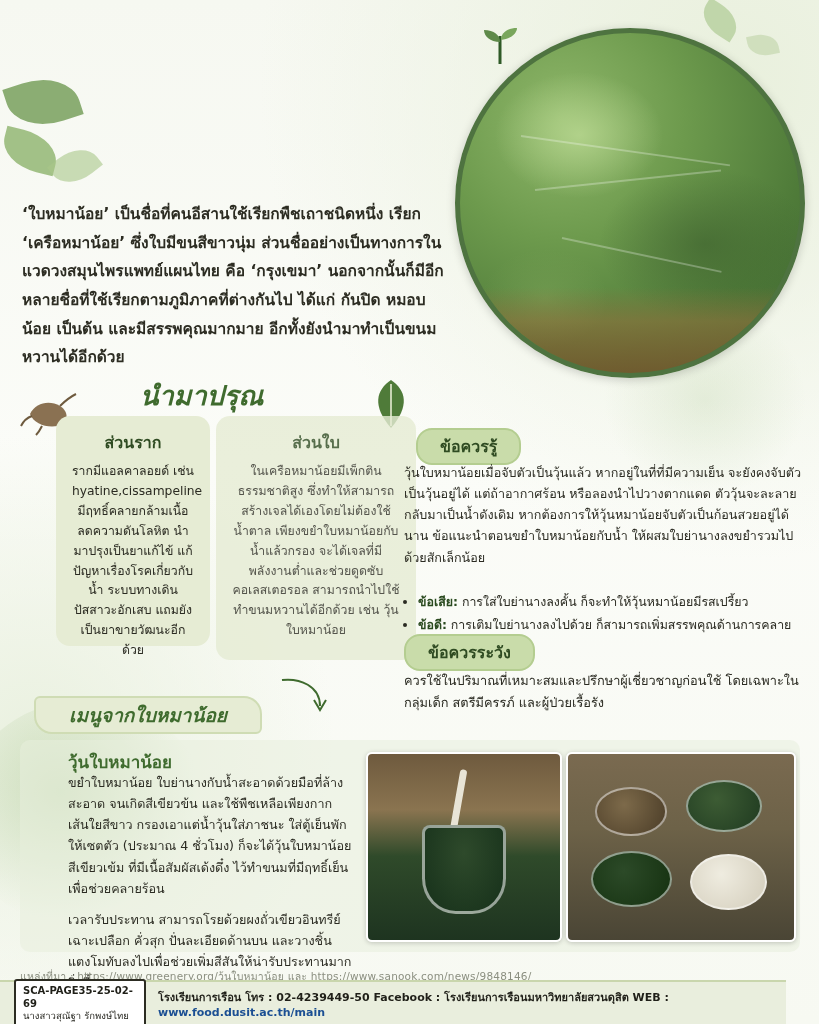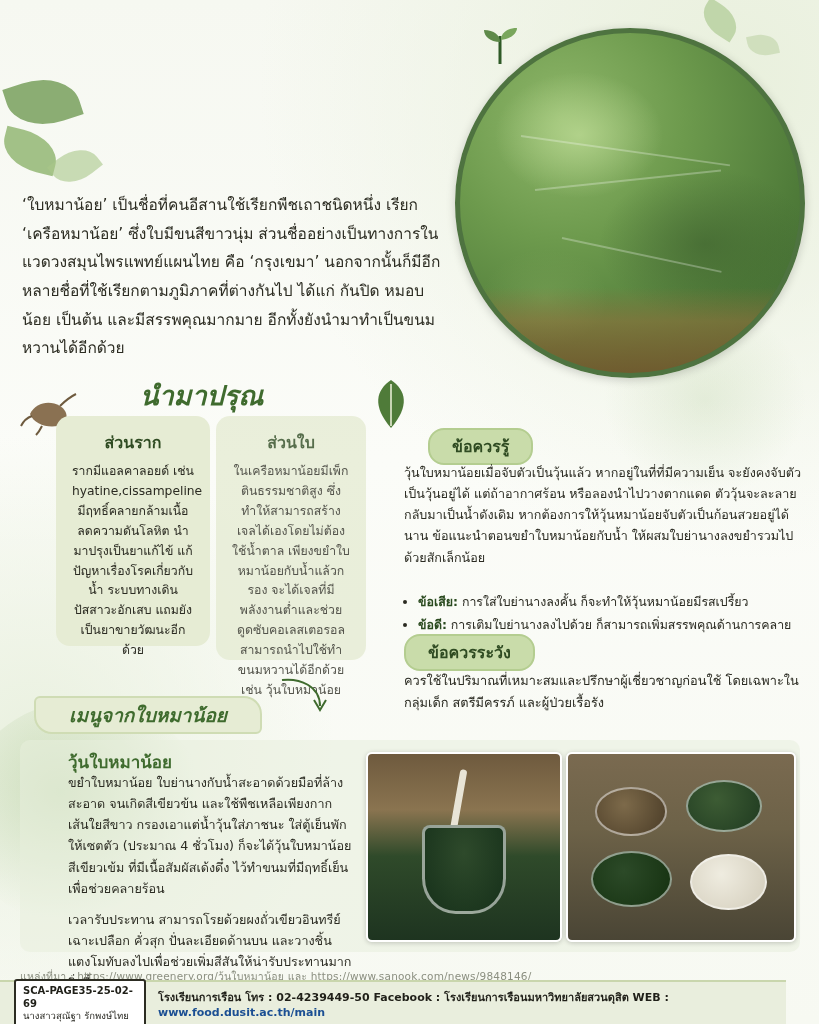--- a/index.html
+++ b/index.html
@@ -75,52 +75,52 @@
   .hero-circle .vein {
     position:absolute; background: rgba(255,255,255,.28); height:2px; transform-origin: left center;
   }
   .hero-basket {
     position:absolute; left:0; right:0; bottom:0; height:86px;
     background: linear-gradient(180deg, rgba(150,110,60,.0), rgba(150,110,60,.55) 40%, rgba(120,85,45,.8));
   }
 
   
   .intro {
-    position: absolute; left: 22px; top: 191px; width: 430px;
-    font-size: 15.5px; line-height: 1.85; color: #2c2c22; font-weight: 400;
+    position: absolute; left: 22px; top: 200px; width: 430px;
+    font-size: 15.5px; line-height: 1.85; color: #2c2c22; font-weight: 700;
   }
 
   
   .section-script {
     font-size: 27px; color: #3f6b2e; font-weight: 700;
     font-family: "DejaVu Serif", serif; font-style: italic;
   }
   .sarapakun-title { position: absolute; left: 140px; top: 374px; }
 
   .root-icon { position: absolute; left: 20px; top: 388px; width: 58px; height: 48px; }
   .leaf-icon { position: absolute; left: 368px; top: 376px; width: 46px; height: 56px; }
 
   .col-card {
     position: absolute; border-radius: 14px;
     background: #e6ecd4; padding: 14px 16px 4px;
   }
   .col-card.root { left: 56px; top: 416px; width: 154px; height: 230px; }
-  .col-card.leaf { left: 216px; top: 416px; width: 150px; height: 244px; }
+  .col-card.leaf { left: 216px; top: 416px; width: 200px; height: 244px; }
   .col-head {
     text-align: center; font-weight: 700; font-size: 16px; color: #2f4b22;
     margin-bottom: 7px;
   }
   .col-body { font-size: 12.3px; line-height: 1.62; color: #2b2b22; text-align: center; }
 
   .badge {
     position: absolute; border-radius: 16px; background: #c9dcaa;
     padding: 4px 22px; font-size: 16px; font-weight: 700; color: #2f4b22;
     border: 2px solid #b4cd90;
   }
-  .badge.know { left: 428px; top: 428px; }
+  .badge.know { left: 416px; top: 428px; }
   .badge.warn { left: 404px; top: 634px; }
 
   .know-body {
     position: absolute; left: 404px; top: 462px; width: 400px;
     font-size: 12.6px; line-height: 1.68; color: #2b2b22;
   }
   .bullets { position: absolute; left: 418px; top: 592px; width: 386px; font-size: 12.4px; line-height: 1.55; color:#2b2b22; }
   .bullets li { margin-bottom: 4px; }
   .bullets b { color: #2a4a1f; }
 

